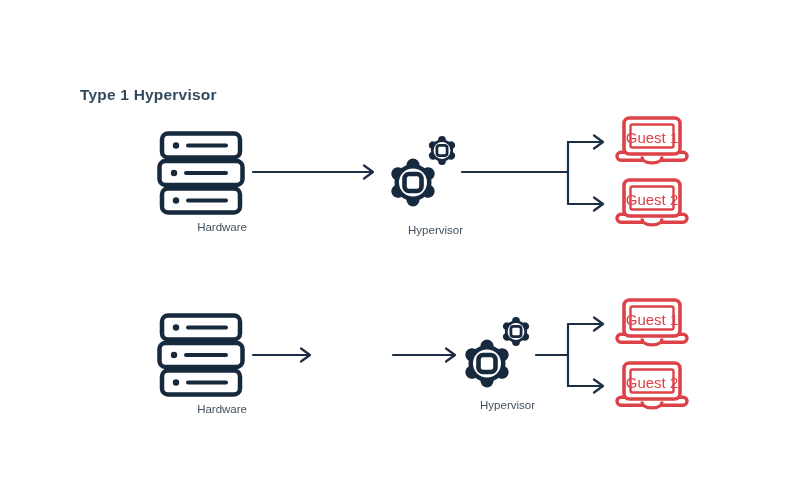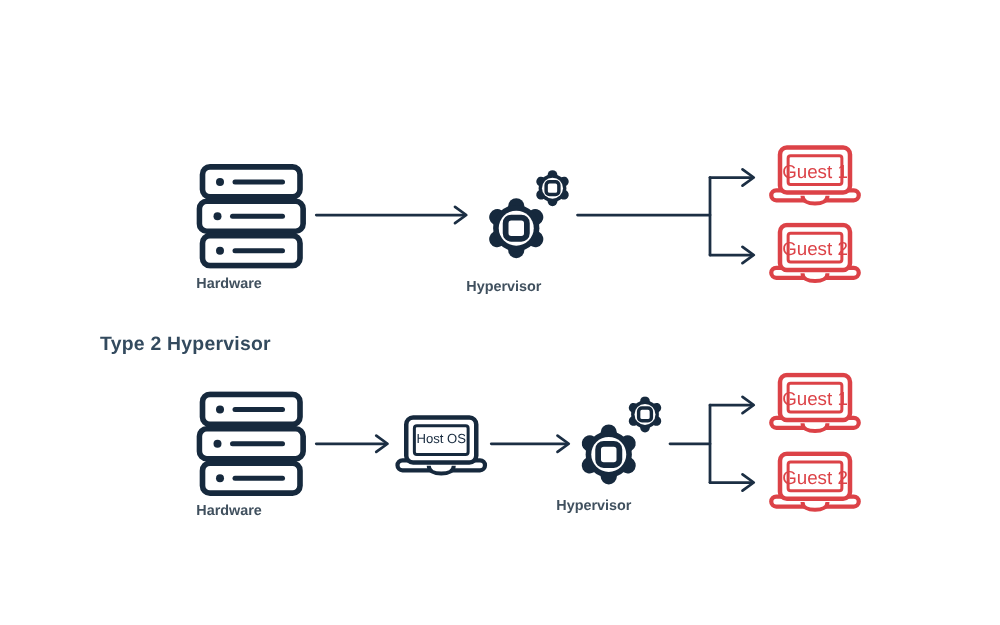--- a/index.html
+++ b/index.html
@@ -14,22 +14,22 @@
   .canvas{
     position:relative;width:800px;height:500px;background:var(--background);
     font-family:"Liberation Sans",sans-serif;overflow:hidden;
   }
   .abs{position:absolute;}
   .title{
     position:absolute;font-size:15.5px;font-weight:600;color:var(--title-text);
     letter-spacing:.2px;white-space:nowrap;
   }
   .label{
-    position:absolute;font-size:11.5px;font-weight:700;color:var(--label-text);
-    text-align:left;white-space:nowrap;
+    position:absolute;font-size:11.5px;font-weight:400;color:var(--label-text);
+    text-align:right;white-space:nowrap;
   }
   .navy{color:var(--icon-navy);}
   .red{color:var(--guest-red);}
   .connector{position:absolute;color:var(--line-navy);}
   .connector path{stroke:currentColor;stroke-width:2.2;fill:none;stroke-linecap:round;stroke-linejoin:round;}
   .laptop{position:absolute;width:74px;height:49px;}
   .laptop svg{position:absolute;left:0;top:0;}
   .laptop-text{
     position:absolute;left:0;top:13px;width:74px;text-align:center;
     font-size:15px;font-weight:500;color:currentColor;white-space:nowrap;
@@ -71,20 +71,21 @@
       </g>
       <g id="sym-laptop" fill="none" stroke="currentColor">
         <rect x="2" y="36.2" width="70" height="8" rx="4" stroke-width="3.4" fill="#fff"></rect>
         <path d="M27,40.5 c0,4.2 4.2,6.3 10,6.3 c5.8,0 10,-2.1 10,-6.3" stroke-width="3.2" fill="#fff"></path>
         <rect x="9" y="2" width="56" height="36" rx="5.5" stroke-width="3.6" fill="#fff"></rect>
         <rect x="15.5" y="8.5" width="43" height="23" rx="2" stroke-width="2.4"></rect>
       </g>
     </defs>
   </svg>
 
+  <div class="title" style="left:80px;top:86px">Type 1 Hypervisor</div>
 
   <svg class="abs navy" style="left:157px;top:131px" width="88" height="84" viewBox="0 0 88 84">
       <use href="#sym-server"></use>
     </svg>
   <div class="label" style="left:157px;top:221px;width:90px">Hardware</div>
 
   <svg class="connector" style="left:250px;top:130px" width="370" height="90" viewBox="0 0 370 90">
     <path d="M3,42 H122"></path>
     <path d="M114,35.5 L123,42 L114,48.5"></path>
     <path d="M212,42 H318"></path>
@@ -106,46 +107,39 @@
       </svg>
     <div class="laptop-text">Guest 1</div>
   </div>
   <div class="laptop red" style="left:615px;top:178px">
     <svg width="74" height="49" viewBox="0 0 74 49">
         <use href="#sym-laptop"></use>
       </svg>
     <div class="laptop-text">Guest 2</div>
   </div>
 
-  <div class="title" style="left:80px;top:267px">Type 2 Hypervisor</div>
 
   <svg class="abs navy" style="left:157px;top:313px" width="88" height="84" viewBox="0 0 88 84">
       <use href="#sym-server"></use>
     </svg>
   <div class="label" style="left:157px;top:403px;width:90px">Hardware</div>
 
   <svg class="connector" style="left:250px;top:310px" width="370" height="90" viewBox="0 0 370 90">
     <path d="M3,45 H59"></path>
     <path d="M51,38.5 L60,45 L51,51.5"></path>
     <path d="M143,45 H204"></path>
     <path d="M196,38.5 L205,45 L196,51.5"></path>
     <path d="M286,45 H318"></path>
     <path d="M318,14 V76"></path>
     <path d="M318,14 H352"></path>
     <path d="M344,7.5 L353,14 L344,20.5"></path>
     <path d="M318,76 H352"></path>
     <path d="M344,69.5 L353,76 L344,82.5"></path>
   </svg>
 
-  <div class="laptop navy" style="left:316px;top:332px">
-    <svg width="74" height="49" viewBox="0 0 74 49">
-        <use href="#sym-laptop"></use>
-      </svg>
-    <div class="laptop-text">Host OS</div>
-  </div>
 
   <svg class="abs navy" style="left:463px;top:317px" width="70" height="72" viewBox="0 0 70 72">
       <use href="#sym-gears"></use>
     </svg>
   <div class="label" style="left:445px;top:399px;width:90px">Hypervisor</div>
 
   <div class="laptop red" style="left:615px;top:298px">
     <svg width="74" height="49" viewBox="0 0 74 49">
         <use href="#sym-laptop"></use>
       </svg>

